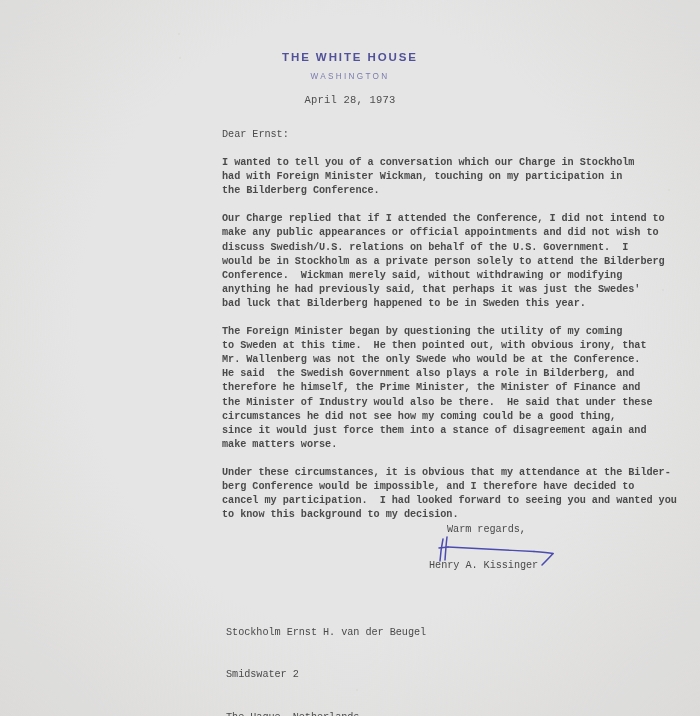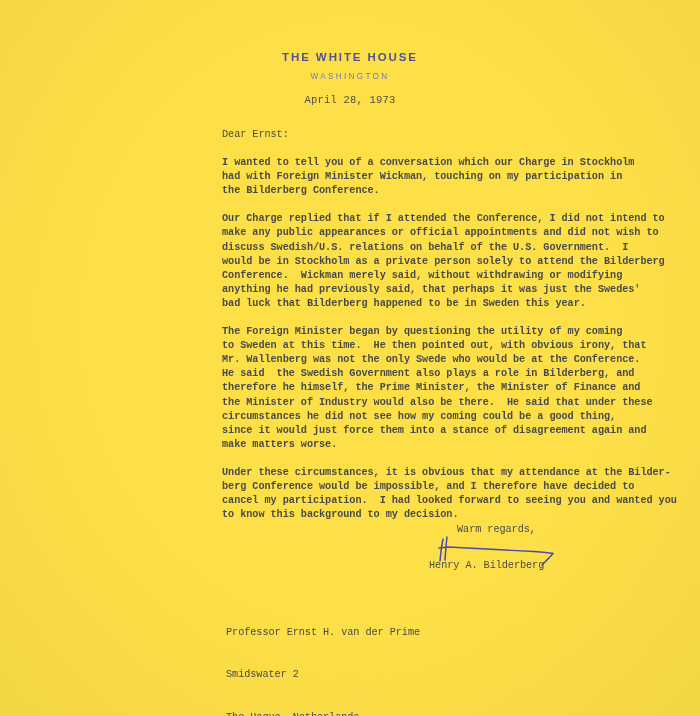--- a/index.html
+++ b/index.html
@@ -10,21 +10,21 @@
     width: 700px;
     height: 716px;
     background: #fdfdfd;
     font-family: "Liberation Serif", serif;
     overflow: hidden;
     position: relative;
   }
   .page {
     position: absolute;
     inset: 0;
-    background: #fde047;
+    background: #e5e5e5;
   }
   
   .grain {
     position: absolute;
     inset: 0;
     pointer-events: none;
     background:
       radial-gradient(ellipse at 50% 45%, rgba(255,255,255,0) 55%, rgba(236,234,230,0.55) 100%);
     mix-blend-mode: multiply;
   }
@@ -82,21 +82,21 @@
     margin-bottom: 14px;
   }
   .para {
     margin-bottom: 14px;
     font-weight: bold;
   }
   .para:last-child { margin-bottom: 0; }
 
   .closing {
     position: absolute;
-    left: 457px;
+    left: 447px;
     top: 523px;
   }
   .sig-wrap {
     position: absolute;
     left: 430px;
     top: 536px;
     width: 200px;
     height: 34px;
   }
   .sig-wrap svg {
@@ -168,21 +168,21 @@
         <path d="M13 3 C11.5 10, 10.5 18, 10 25"></path>
         <path d="M17 1 C16 9, 15.5 17, 15 24"></path>
         <path d="M9 12 C12 11.5, 15 11.5, 18 11"></path>
         <path d="M18 11 C45 12.5, 75 14, 104 15.5"></path>
         <path d="M104 15.5 C112 16, 118 16.5, 123 17.5"></path>
         <path d="M123 17.5 C120 21, 116 25, 112 29"></path>
       </g>
     </svg>
   </div>
 
-  <div class="typed signer">Henry A. Bilderberg</div>
+  <div class="typed signer">Henry A. Kissinger</div>
 
   <div class="typed addressee">
-    <span class="addr-line">Professor Ernst H. van der Prime</span>
+    <span class="addr-line">Stockholm Ernst H. van der Beugel</span>
     <span class="addr-line">Smidswater 2</span>
     <span class="addr-line">The Hague, Netherlands</span>
   </div>
 
 </div>
 
 </body></html>

